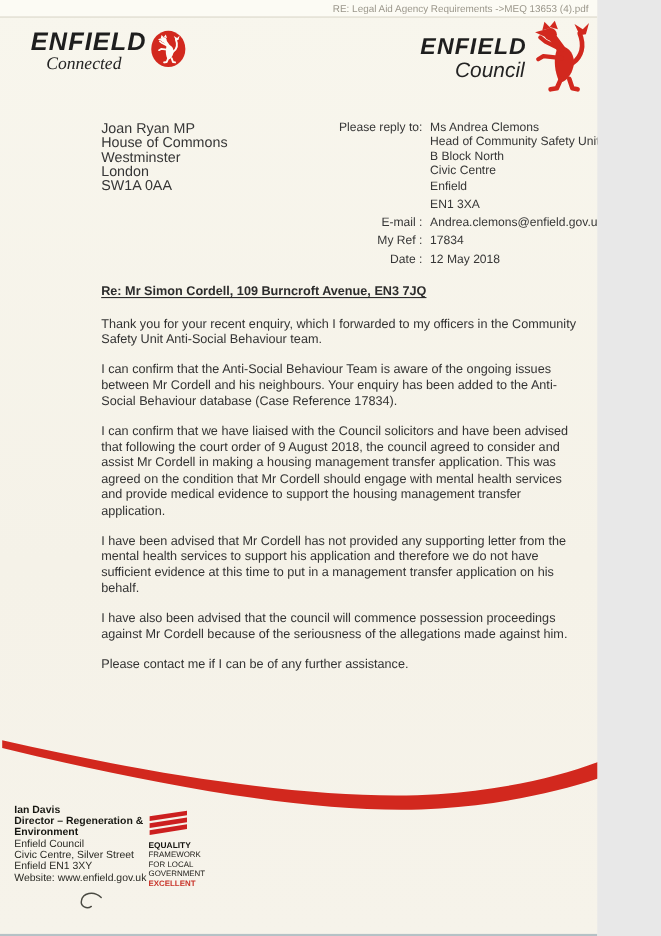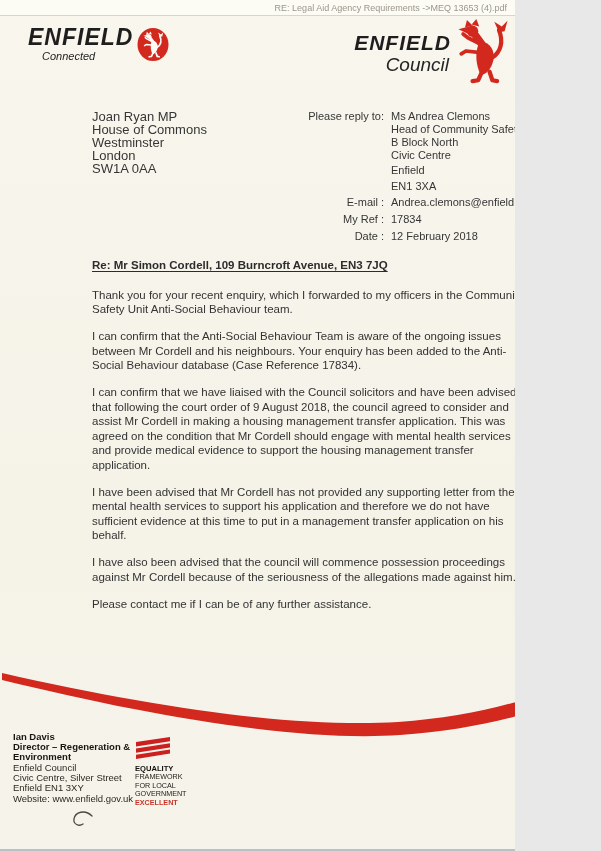--- a/index.html
+++ b/index.html
@@ -1,33 +1,33 @@
 <!DOCTYPE html>
 <html><head>
 <meta charset="utf-8">
 <style>
   html,body{margin:0;padding:0;background:#e8e8e8;}
   .page{
     position:relative;width:515px;height:851px;overflow:hidden;
     background:linear-gradient(180deg,#f8f6ed 0%,#f5f2e8 60%,#f6f3ea 100%);
-    font-family:"Liberation Sans",sans-serif;color:#3b3b3b;
+    font-family:"Liberation Sans",sans-serif;color:#3b3b3b;padding-left:28px;
   }
   
   .topbar{
     position:absolute;top:0;left:0;right:0;height:16px;background:#fcfbf4;
     border-bottom:1px solid #d9d6c7;font-size:9px;color:#9b978b;
     text-align:right;line-height:16px;padding-right:8px;box-sizing:border-box;
   }
   
   .logo-left{position:absolute;left:28px;top:26px;display:flex;align-items:flex-start;}
   .logo-left .lt{text-align:left;}
   .logo-title{font-style:italic;font-weight:bold;color:#1e1e1e;letter-spacing:1px;line-height:1;}
   .logo-left .logo-title{font-size:23px;}
   .logo-subtitle{font-style:italic;color:#242424;line-height:1;}
-  .logo-left .logo-subtitle{font-size:11px;margin:2px 0 0 14px;}
+  .logo-left .logo-subtitle{font-size:16px;margin:2px 0 0 14px;font-family:Liberation Serif, serif;}
   .logo-left svg{margin-left:4px;margin-top:1px;}
   .logo-right{position:absolute;right:4px;top:18px;display:flex;align-items:flex-start;}
   .logo-right .lt{text-align:right;margin-top:14px;}
   .logo-right .logo-title{font-size:21px;}
   .logo-right .logo-subtitle{font-size:19px;margin:2px 2px 0 0;}
   .logo-right svg{margin-left:2px;}
   
   .recipient{position:absolute;left:92px;top:110px;font-size:13px;line-height:13px;color:#363636;}
   .reply{position:absolute;left:300px;top:110px;font-size:11px;line-height:13px;color:#363636;}
   .reply-row{display:flex;}
@@ -138,21 +138,21 @@
     <div class="reply-row gap3">
       <span class="rl">E-mail :</span>
       <span class="rv">Andrea.clemons@enfield.gov.uk</span>
     </div>
     <div class="reply-row gap4">
       <span class="rl">My Ref :</span>
       <span class="rv">17834</span>
     </div>
     <div class="reply-row gap4">
       <span class="rl">Date :</span>
-      <span class="rv">12 February 2018</span>
+      <span class="rv">12 May 2018</span>
     </div>
   </div>
 
   <div class="body">
     <div class="subject">Re: Mr Simon Cordell, 109 Burncroft Avenue, EN3 7JQ</div>
     <p>Thank you for your recent enquiry, which I forwarded to my officers in the Community Safety Unit Anti-Social Behaviour team.</p>
     <p>I can confirm that the Anti-Social Behaviour Team is aware of the ongoing issues between Mr Cordell and his neighbours. Your enquiry has been added to the Anti-Social Behaviour database (Case Reference 17834).</p>
     <p>I can confirm that we have liaised with the Council solicitors and have been advised that following the court order of 9 August 2018, the council agreed to consider and assist Mr Cordell in making a housing management transfer application. This was agreed on the condition that Mr Cordell should engage with mental health services and provide medical evidence to support the housing management transfer application.</p>
     <p>I have been advised that Mr Cordell has not provided any supporting letter from the mental health services to support his application and therefore we do not have sufficient evidence at this time to put in a management transfer application on his behalf.</p>
     <p>I have also been advised that the council will commence possession proceedings against Mr Cordell because of the seriousness of the allegations made against him.</p>

